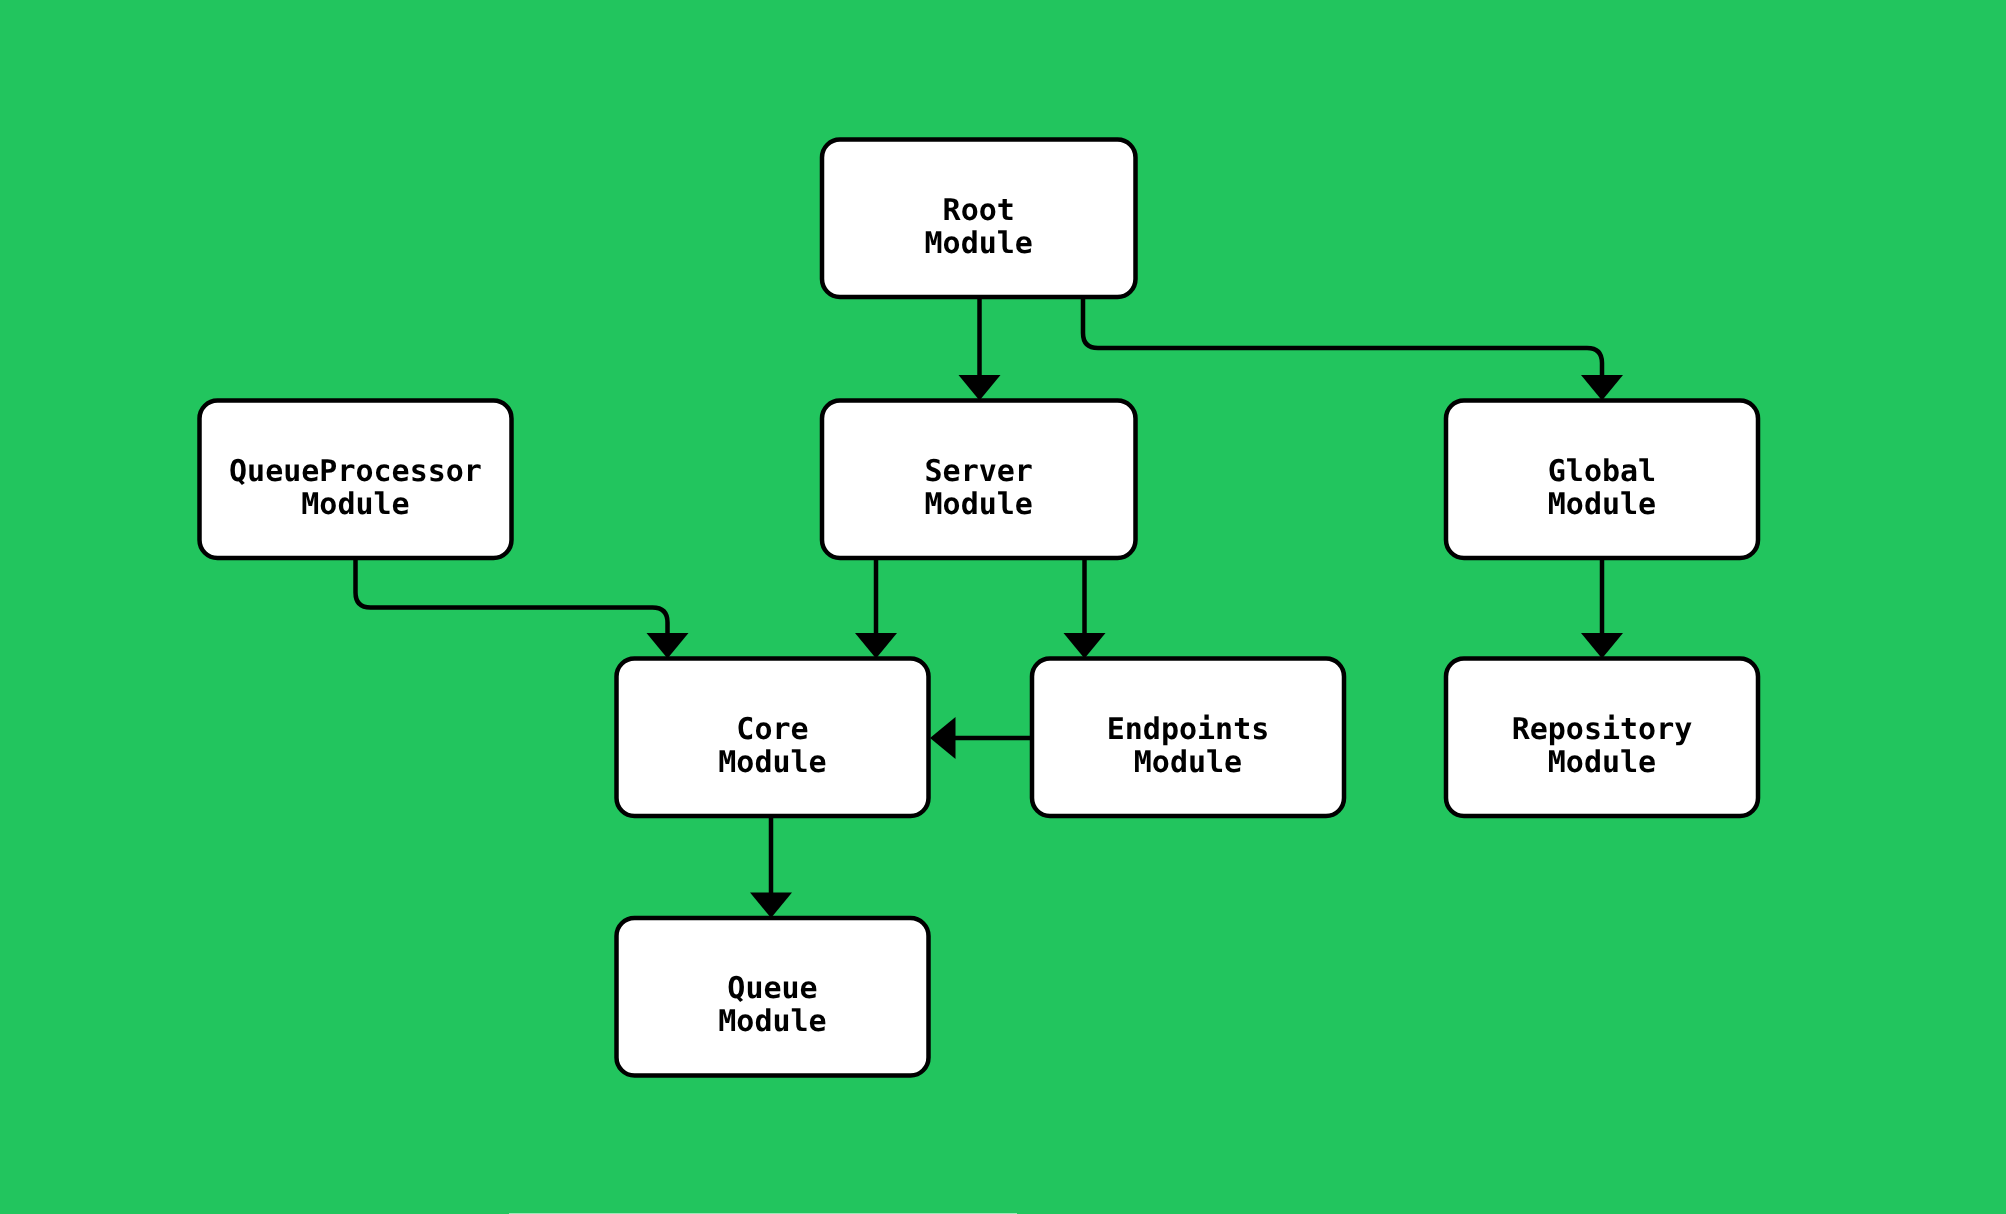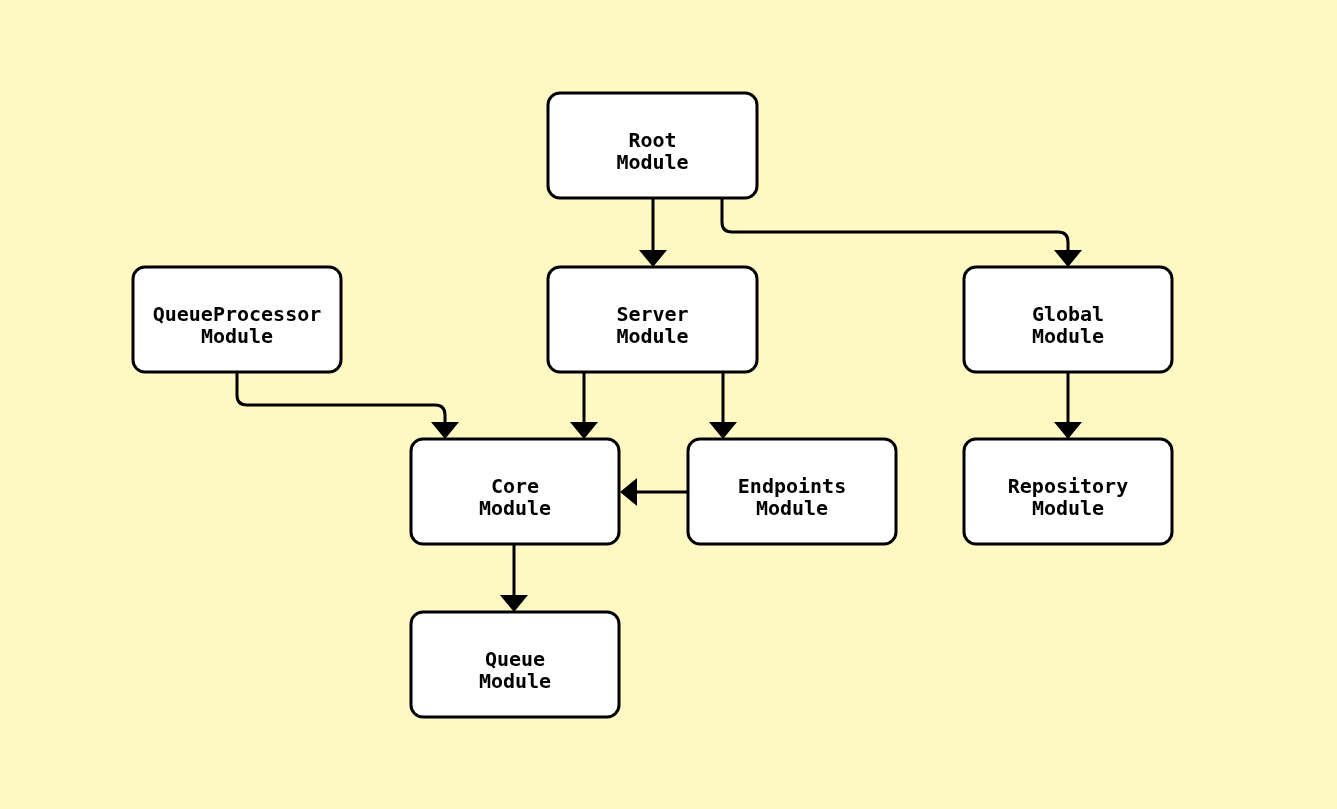--- a/index.html
+++ b/index.html
@@ -4,21 +4,21 @@
 <style>
   html, body {
     margin: 0;
     padding: 0;
     background: #ffffff;
   }
   .canvas {
     position: relative;
     width: 1337px;
     height: 809px;
-    background: #fef9c3;
+    background: #22c55e;
     overflow: hidden;
     font-family: "DejaVu Sans Mono", monospace;
   }
   svg text {
     font-family: "DejaVu Sans Mono", "Liberation Mono", monospace;
     font-weight: bold;
     font-size: 20px;
   }
 </style>
 </head>

